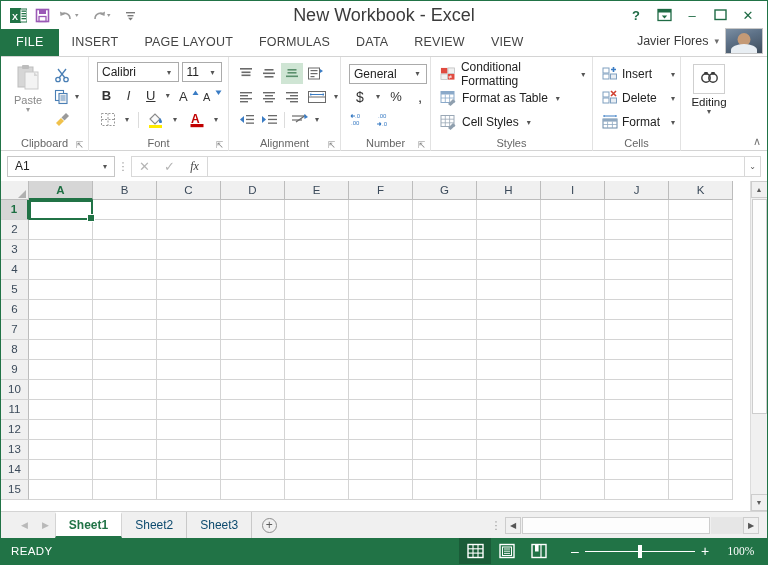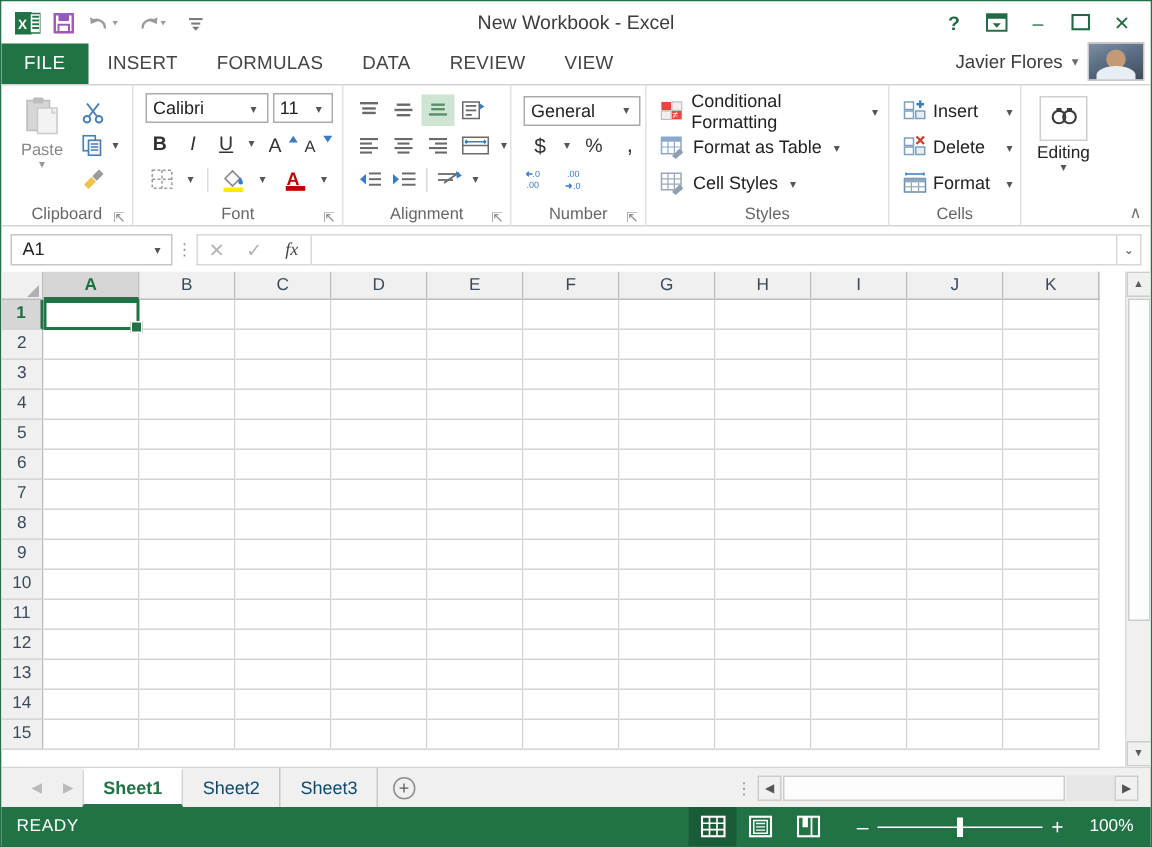--- a/index.html
+++ b/index.html
@@ -36,21 +36,21 @@
   .qat-btn.wide { width: 30px; }
   .excel-logo {
     width: 22px; height: 22px;
     display: flex; align-items: center; justify-content: center;
   }
   .title-text {
     position: absolute;
     left: 0; right: 0; top: 0;
     height: 28px; line-height: 28px;
     text-align: center;
-    font-size: 13px;
+    font-size: 18px;
     color: #3b3b3b;
     pointer-events: none;
   }
   .win-ctrls {
     margin-left: auto; display: flex; align-items: center;
     padding-right: 6px; gap: 2px; z-index: 3;
   }
   .win-btn {
     width: 26px; height: 24px;
     display: flex; align-items: center; justify-content: center;
@@ -407,21 +407,21 @@
   .zoom-sign { width: 20px; text-align: center; font-size: 14px; }
   .zoom-slider { position: relative; width: 110px; height: 16px; }
   .zoom-slider .line {
     position: absolute; top: 8px; left: 0; right: 0; height: 1px; background: #fff;
   }
   .zoom-slider .knob {
     position: absolute; top: 2px; left: 50%; margin-left: -2px;
     width: 4px; height: 13px; background: #fff;
   }
   .zoom-pct {
-    width: 52px; text-align: center; font-size: 11.5px;
+    width: 52px; text-align: center; font-size: 11.5px; font-family: Liberation Serif, serif;
   }
   svg { display: block; }
 </style>
 </head>
 <body>
 
 <div id="app">
 
   <div class="titlebar">
     <div class="qat">
@@ -483,20 +483,21 @@
           <rect x="1" y="1" width="11" height="9.5" fill="none" stroke="#1f6b45" stroke-width="1.4"></rect>
         </svg>
       </div>
       <div class="win-btn">✕</div>
     </div>
   </div>
 
   <div class="tabs-row">
     <div class="file-tab">FILE</div>
     <div class="rib-tab">INSERT</div>
+    <div class="rib-tab">PAGE LAYOUT</div>
     <div class="rib-tab">FORMULAS</div>
     <div class="rib-tab">DATA</div>
     <div class="rib-tab">REVIEW</div>
     <div class="rib-tab">VIEW</div>
     <div class="user-area">
       <span class="user-name">Javier Flores</span>
       <span class="caret-sm">▾</span>
       <span class="avatar">
         <span class="face"></span>
         <span class="body"></span>

